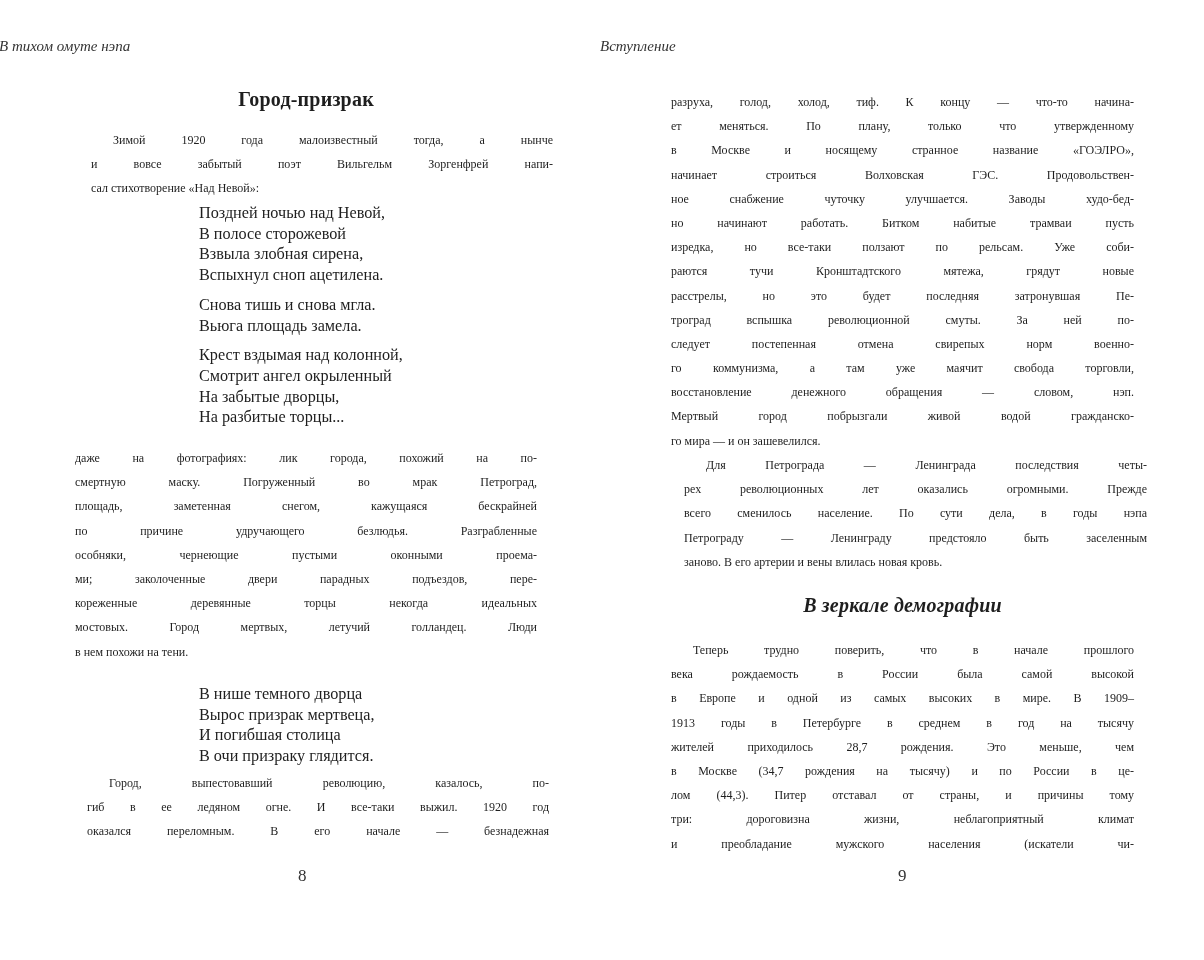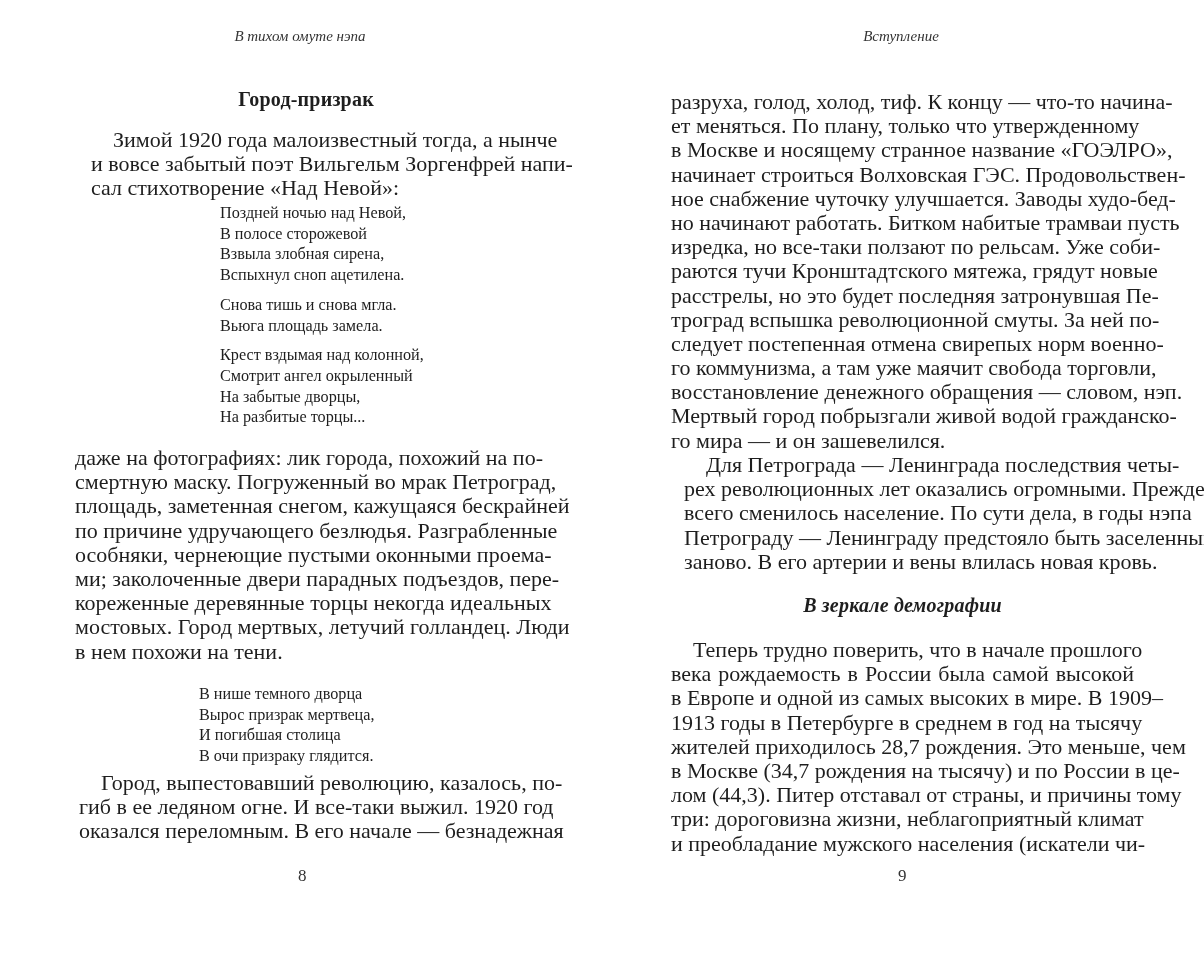--- a/index.html
+++ b/index.html
@@ -1,35 +1,35 @@
 <!DOCTYPE html>
 <html><head>
   <meta charset="utf-8">
   <style>
     html, body { margin: 0; padding: 0; background: #ffffff; }
     body { width: 1204px; height: 960px; position: relative; overflow: hidden;
            font-family: "Liberation Serif", "DejaVu Serif", serif; color: #1e1e1e; }
     .page { position: absolute; top: 0; height: 960px; }
     .page.left { left: 0; width: 602px; }
     .page.right { left: 602px; width: 602px; }
-    .running-head { position: absolute; top: 28px; left: 0; width: 100%; text-align: center;
+    .running-head { position: absolute; top: 38px; left: 0; width: 100%; text-align: left;
                     font-style: italic; font-size: 15px; color: #333; }
     .page.left .running-head { left: -1px; }
     .page.right .running-head { left: -2px; }
     .column { position: absolute; top: 0; }
     .page.left .column { left: 75px; width: 462px; }
     .page.right .column { left: 69px; width: 463px; }
     .heading { text-align: center; font-size: 20px; font-weight: bold; letter-spacing: 0.2px; }
-    .para { font-size: 22px; line-height: 24.2px; margin: 0; font-family: Liberation Serif, serif; }
+    .para { font-size: 12px; line-height: 24.2px; margin: 0; font-family: Liberation Serif, serif; }
     .para .line { display: block; white-space: nowrap; text-align: justify; text-align-last: justify; height: 24.2px; }
     .para .line.last { text-align-last: left; }
     .para .line.first { text-indent: 22px; }
     .poem { position: absolute; font-size: 16.2px; line-height: 20.7px; }
     .poem .line { display: block; white-space: nowrap; }
-    .poem .stanza { margin-bottom: 9px; margin-left: 21px; }
+    .poem .stanza { margin-bottom: 9px; }
     .page-number { position: absolute; top: 866px; font-size: 17px; color: #333; }
   </style>
 </head>
 <body>
 
 <div class="page left">
   <div class="running-head">В тихом омуте нэпа</div>
   <div class="column">
     <div class="heading" style="position:absolute;top:88px;left:0;width:462px;">Город-призрак</div>
 
@@ -70,21 +70,21 @@
       <span class="line last">в нем похожи на тени.</span>
     </div>
 
     <div class="poem" style="top:684px;left:124px;">
       <span class="line">В нише темного дворца</span>
       <span class="line">Вырос призрак мертвеца,</span>
       <span class="line">И погибшая столица</span>
       <span class="line">В очи призраку глядится.</span>
     </div>
 
-    <div class="para" style="position:absolute;top:771px;left:4px;width:462px;">
+    <div class="para" style="position:absolute;top:771px;left:12px;width:462px;">
       <span class="line first">Город, выпестовавший революцию, казалось, по-</span>
       <span class="line">гиб в ее ледяном огне. И все-таки выжил. 1920 год</span>
       <span class="line">оказался переломным. В его начале — безнадежная</span>
     </div>
   </div>
   <div class="page-number" style="left:298px;">8</div>
 </div>
 
 <div class="page right">
   <div class="running-head">Вступление</div>

